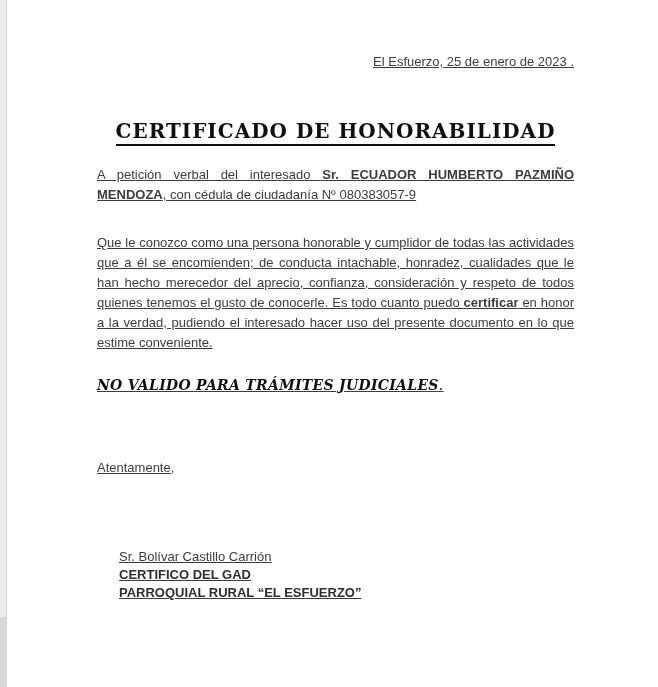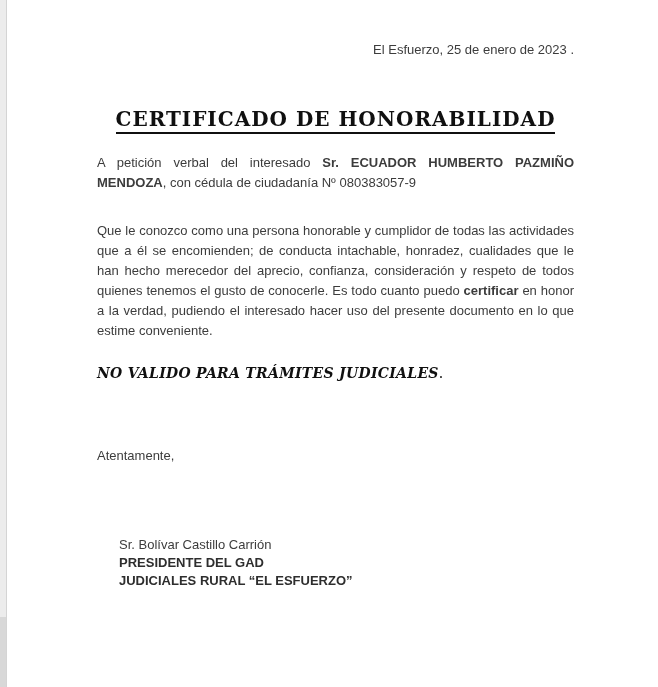--- a/index.html
+++ b/index.html
@@ -39,26 +39,27 @@
     background: var(--artifact-gray, #9e9e9e);
   }
 
   .page {
     position: absolute; top: 0; left: 7px;
     width: 651px; height: 687px;
     background: var(--page-background, #ffffff);
   }
 
   .content {
-    position: absolute; top: 4px; left: 90px;
+    position: absolute; top: 16px; left: 90px;
     width: 477px;
     padding-top: 36px;
     color: var(--body-text, #3c3c3c);
     font-size: 13px;
     line-height: 20px;
+    text-decoration: underline;
   }
 
   .content p, .content h1, .content h2 { margin: 0; padding: 0; }
 
   .date {
     text-align: right;
     white-space: pre;
   }
 
   .title {
@@ -138,19 +139,19 @@
 
 
       <p class="para bodypara"><span>Que le conozco como una persona honorable y cumplidor de todas las actividades que a él se encomienden; de conducta intachable, honradez, cualidades que le han hecho merecedor del aprecio, confianza, consideración y respeto de todos quienes tenemos el gusto de conocerle. Es todo cuanto puedo </span><span class="b">certificar</span><span> en honor a la verdad, pudiendo el interesado hacer uso del presente documento en lo que estime conveniente.</span></p>
 
       <p class="notice"><span>NO VALIDO PARA TRÁMITES JUDICIALES</span><span class="notice-dot">.</span></p>
 
       <p class="closing">Atentamente,</p>
 
       <div class="signature">
         <p class="sig-name">Sr. Bolívar Castillo Carrión</p>
-        <p class="sig-role">PRESIDENTE DEL GAD</p>
-        <p class="sig-role">JUDICIALES RURAL “EL ESFUERZO”</p>
+        <p class="sig-role">CERTIFICO DEL GAD</p>
+        <p class="sig-role">PARROQUIAL RURAL “EL ESFUERZO”</p>
       </div>
 
     </div>
   </div>
 </div>
 
 </body></html>

